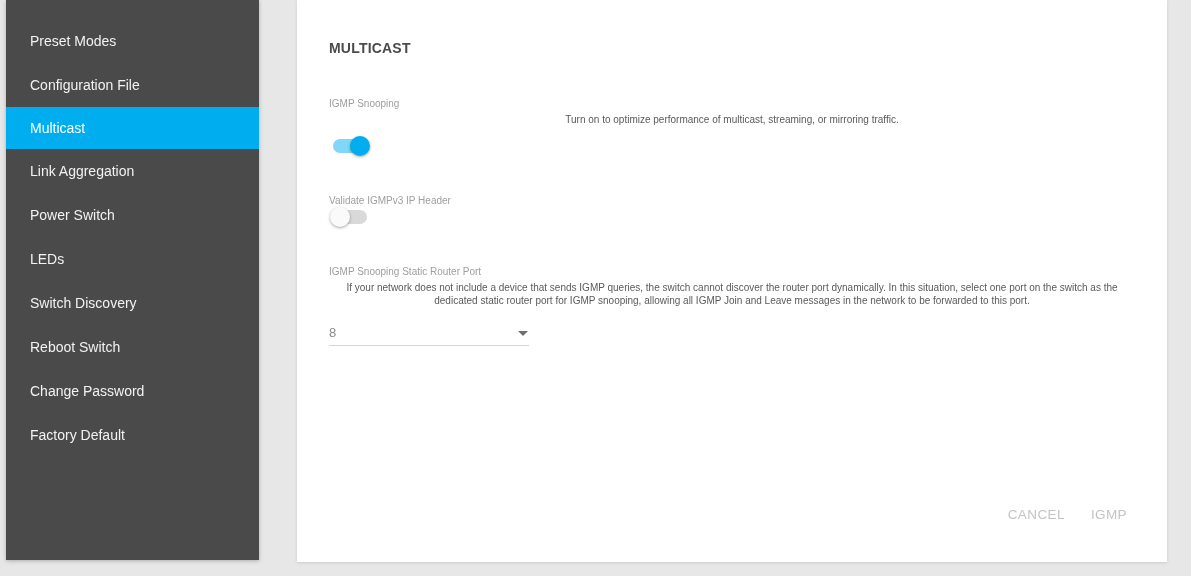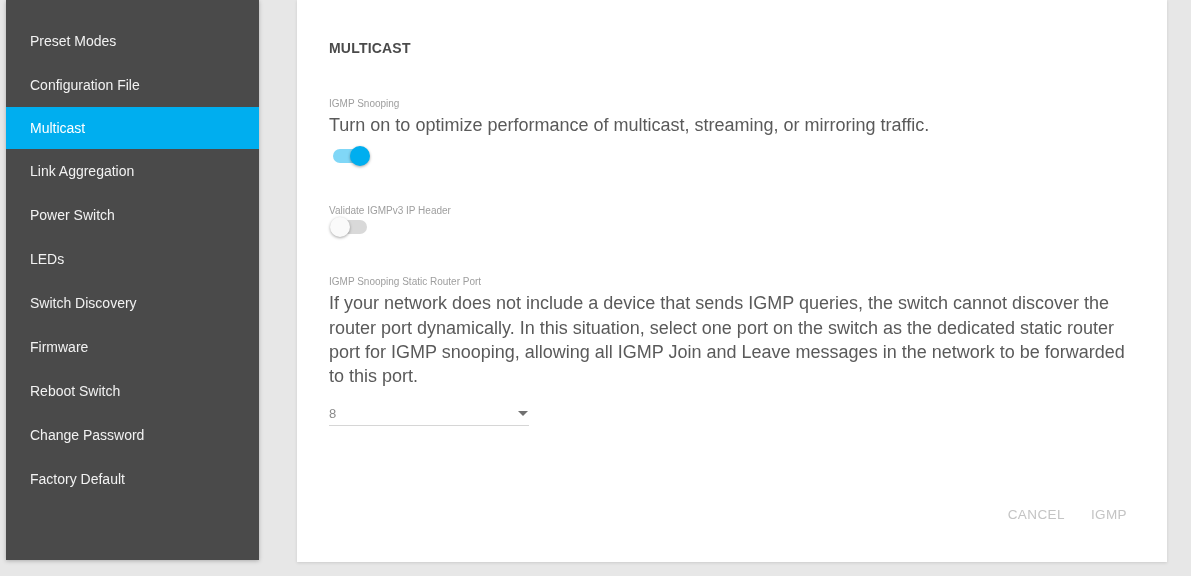--- a/index.html
+++ b/index.html
@@ -56,24 +56,25 @@
   }
   .setting {
     margin-bottom: 38px;
   }
   .setting-label {
     font-size: 10px;
     color: #9e9e9e;
     margin-bottom: 4px;
   }
   .setting-desc {
-    font-size: 18px;
+    font-size: 10px;
     color: #5a5a5a;
     line-height: 1.35;
     margin-bottom: 12px;
+    text-align: center;
   }
   
   .toggle {
     position: relative;
     width: 34px;
     height: 14px;
     border-radius: 8px;
     cursor: pointer;
     display: inline-block;
     margin-left: 4px;
@@ -131,21 +132,20 @@
 
 <div class="wrap">
   <nav class="sidebar">
     <div class="sidebar-item">Preset Modes</div>
     <div class="sidebar-item">Configuration File</div>
     <div class="sidebar-item active">Multicast</div>
     <div class="sidebar-item">Link Aggregation</div>
     <div class="sidebar-item">Power Switch</div>
     <div class="sidebar-item">LEDs</div>
     <div class="sidebar-item">Switch Discovery</div>
-    <div class="sidebar-item">Firmware</div>
     <div class="sidebar-item">Reboot Switch</div>
     <div class="sidebar-item">Change Password</div>
     <div class="sidebar-item">Factory Default</div>
   </nav>
 
   <main class="panel">
     <h1 class="page-title">MULTICAST</h1>
 
     <section class="setting">
       <div class="setting-label">IGMP Snooping</div>

